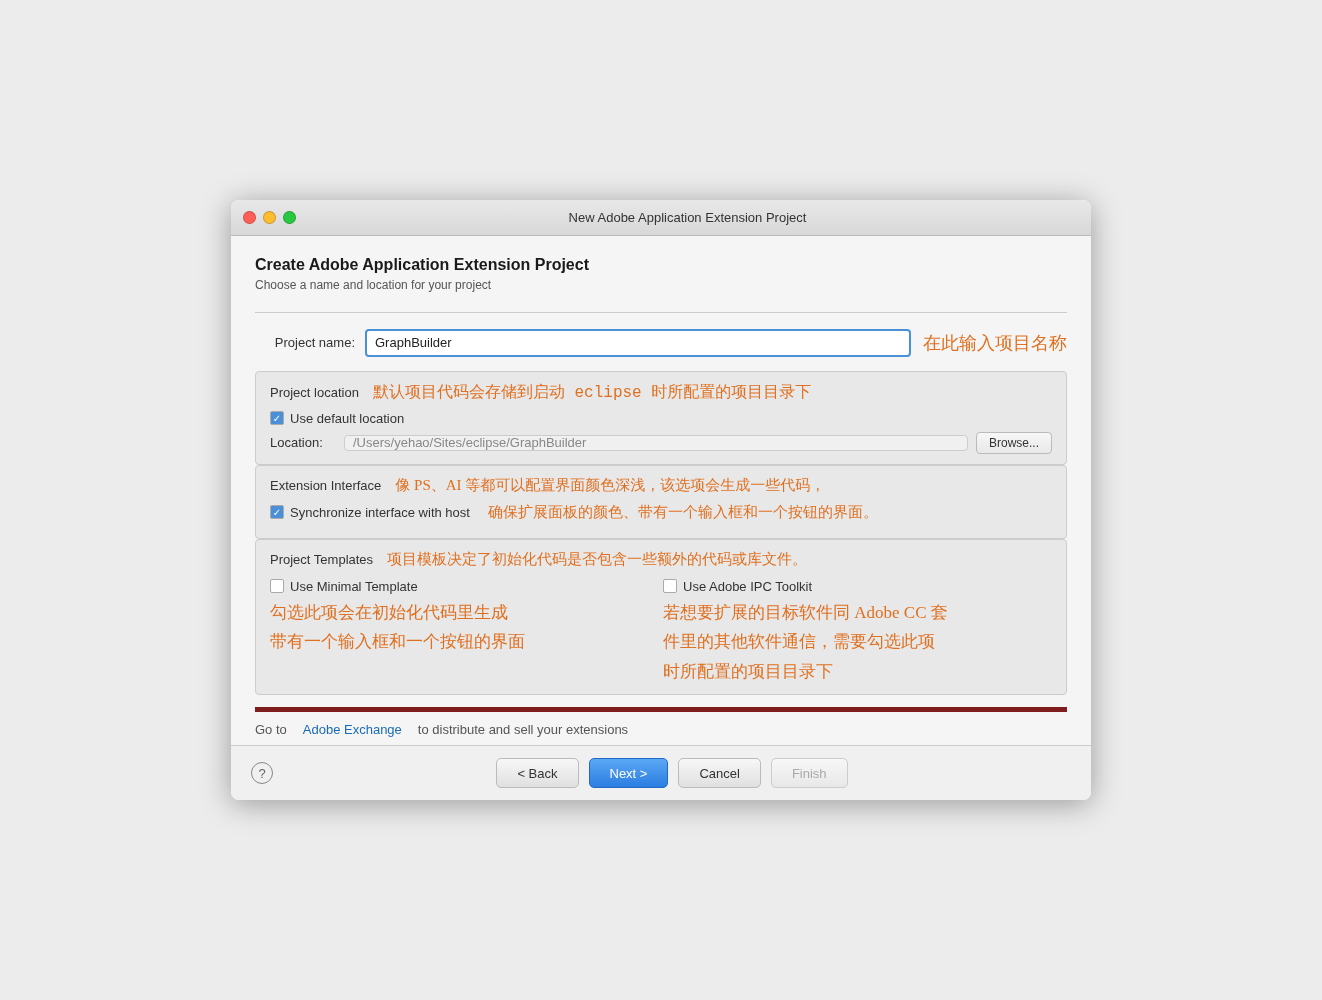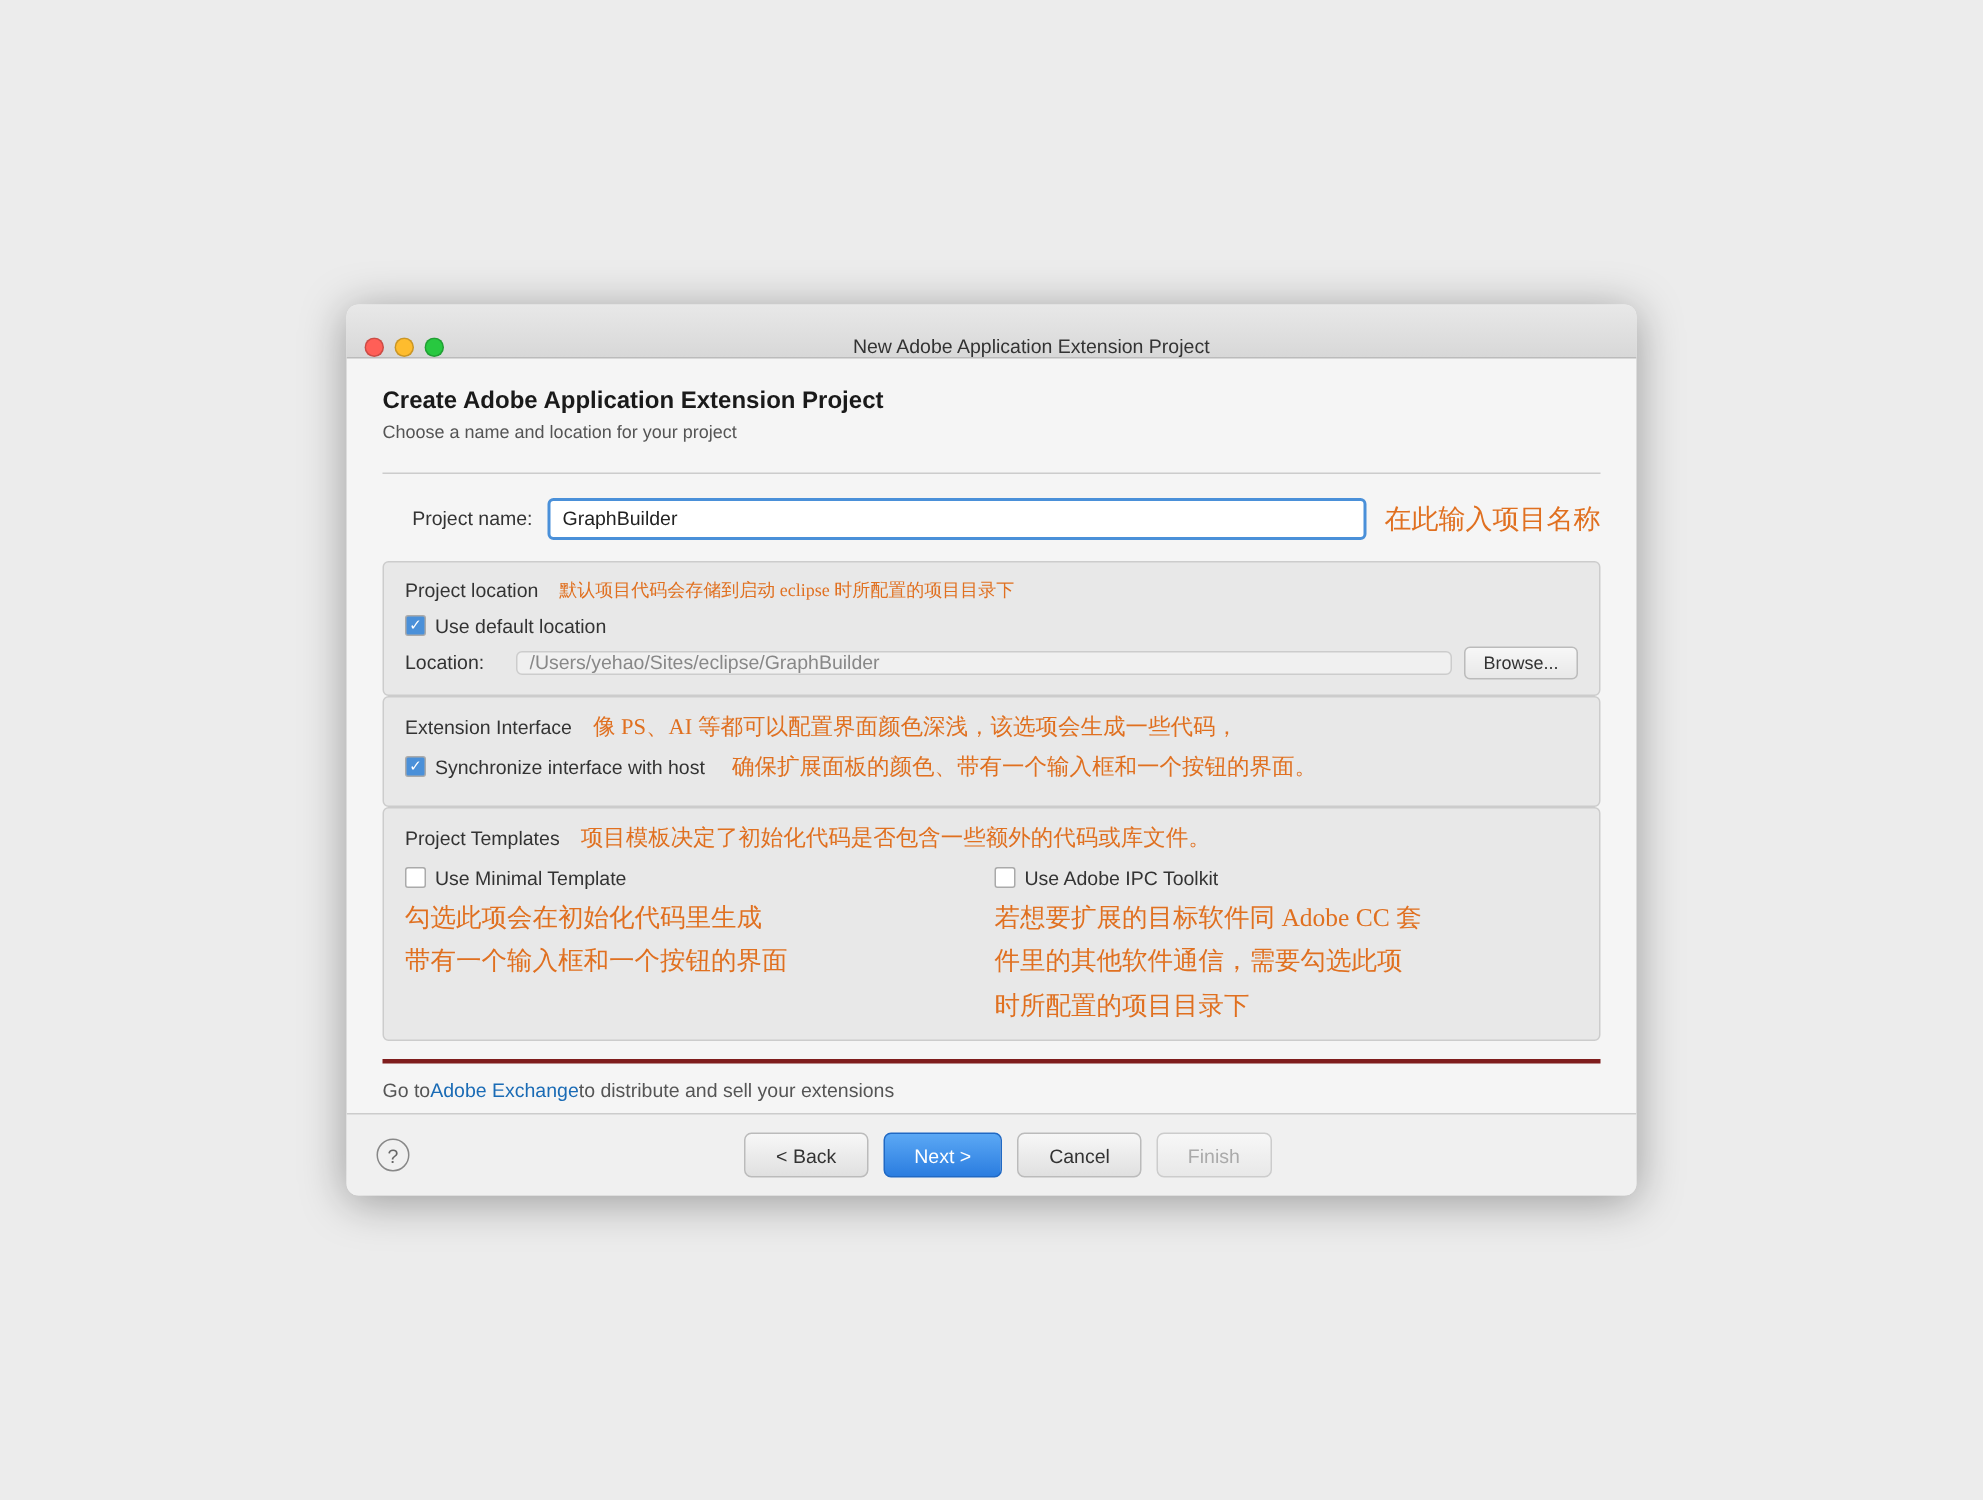--- a/index.html
+++ b/index.html
@@ -24,21 +24,21 @@
       overflow: hidden;
       display: flex;
       flex-direction: column;
     }
 
     
     .title-bar {
       background: linear-gradient(to bottom, #e8e8e8, #d8d8d8);
       height: 36px;
       display: flex;
-      align-items: flex-end;
+      align-items: center;
       padding: 0 12px;
       border-bottom: 1px solid #bbb;
       flex-shrink: 0;
     }
 
     .traffic-lights {
       display: flex;
       gap: 7px;
       align-items: center;
     }
@@ -229,24 +229,24 @@
       font-size: 17px;
       line-height: 1.5;
       margin-top: 4px;
     }
 
     
     .bottom-note {
       padding: 10px 0 8px 0;
       font-size: 13px;
       color: #555;
-      border-top: 3px solid #7f1d1d;
-      display: flex;
-      align-items: center;
-      gap: 0;
+      border-top: 5px solid #7f1d1d;
+      display: flex;
+      align-items: center;
+      gap: 16px;
     }
 
     .link {
       color: #1a6bb5;
       text-decoration: none;
       cursor: pointer;
     }
 
     
     .footer {
@@ -349,21 +349,21 @@
 
     <div class="form-row">
       <span class="form-label">Project name:</span>
       <input class="form-input" type="text" value="GraphBuilder" style="">
       <span class="handwriting-overlay">在此输入项目名称</span>
     </div>
 
     <div class="section-box">
       <div class="section-title-row">
         <span class="section-title-text">Project location</span>
-        <span class="handwriting-overlay" style="font-size:12px; margin-left:4px;">默认项目代码会存储到启动 eclipse 时所配置的项目目录下</span>
+        <span class="handwriting-overlay" style="font-size:16px; margin-left:4px;font-family:Liberation Mono, monospace;">默认项目代码会存储到启动 eclipse 时所配置的项目目录下</span>
       </div>
       <div class="checkbox-row">
         <div class="checkbox">✓</div>
         <label>Use default location</label>
       </div>
       <div class="location-row">
         <span class="location-label">Location:</span>
         <input class="form-input-disabled" type="text" value="/Users/yehao/Sites/eclipse/GraphBuilder" disabled="" style="">
         <button class="browse-btn">Browse...</button>
       </div>

